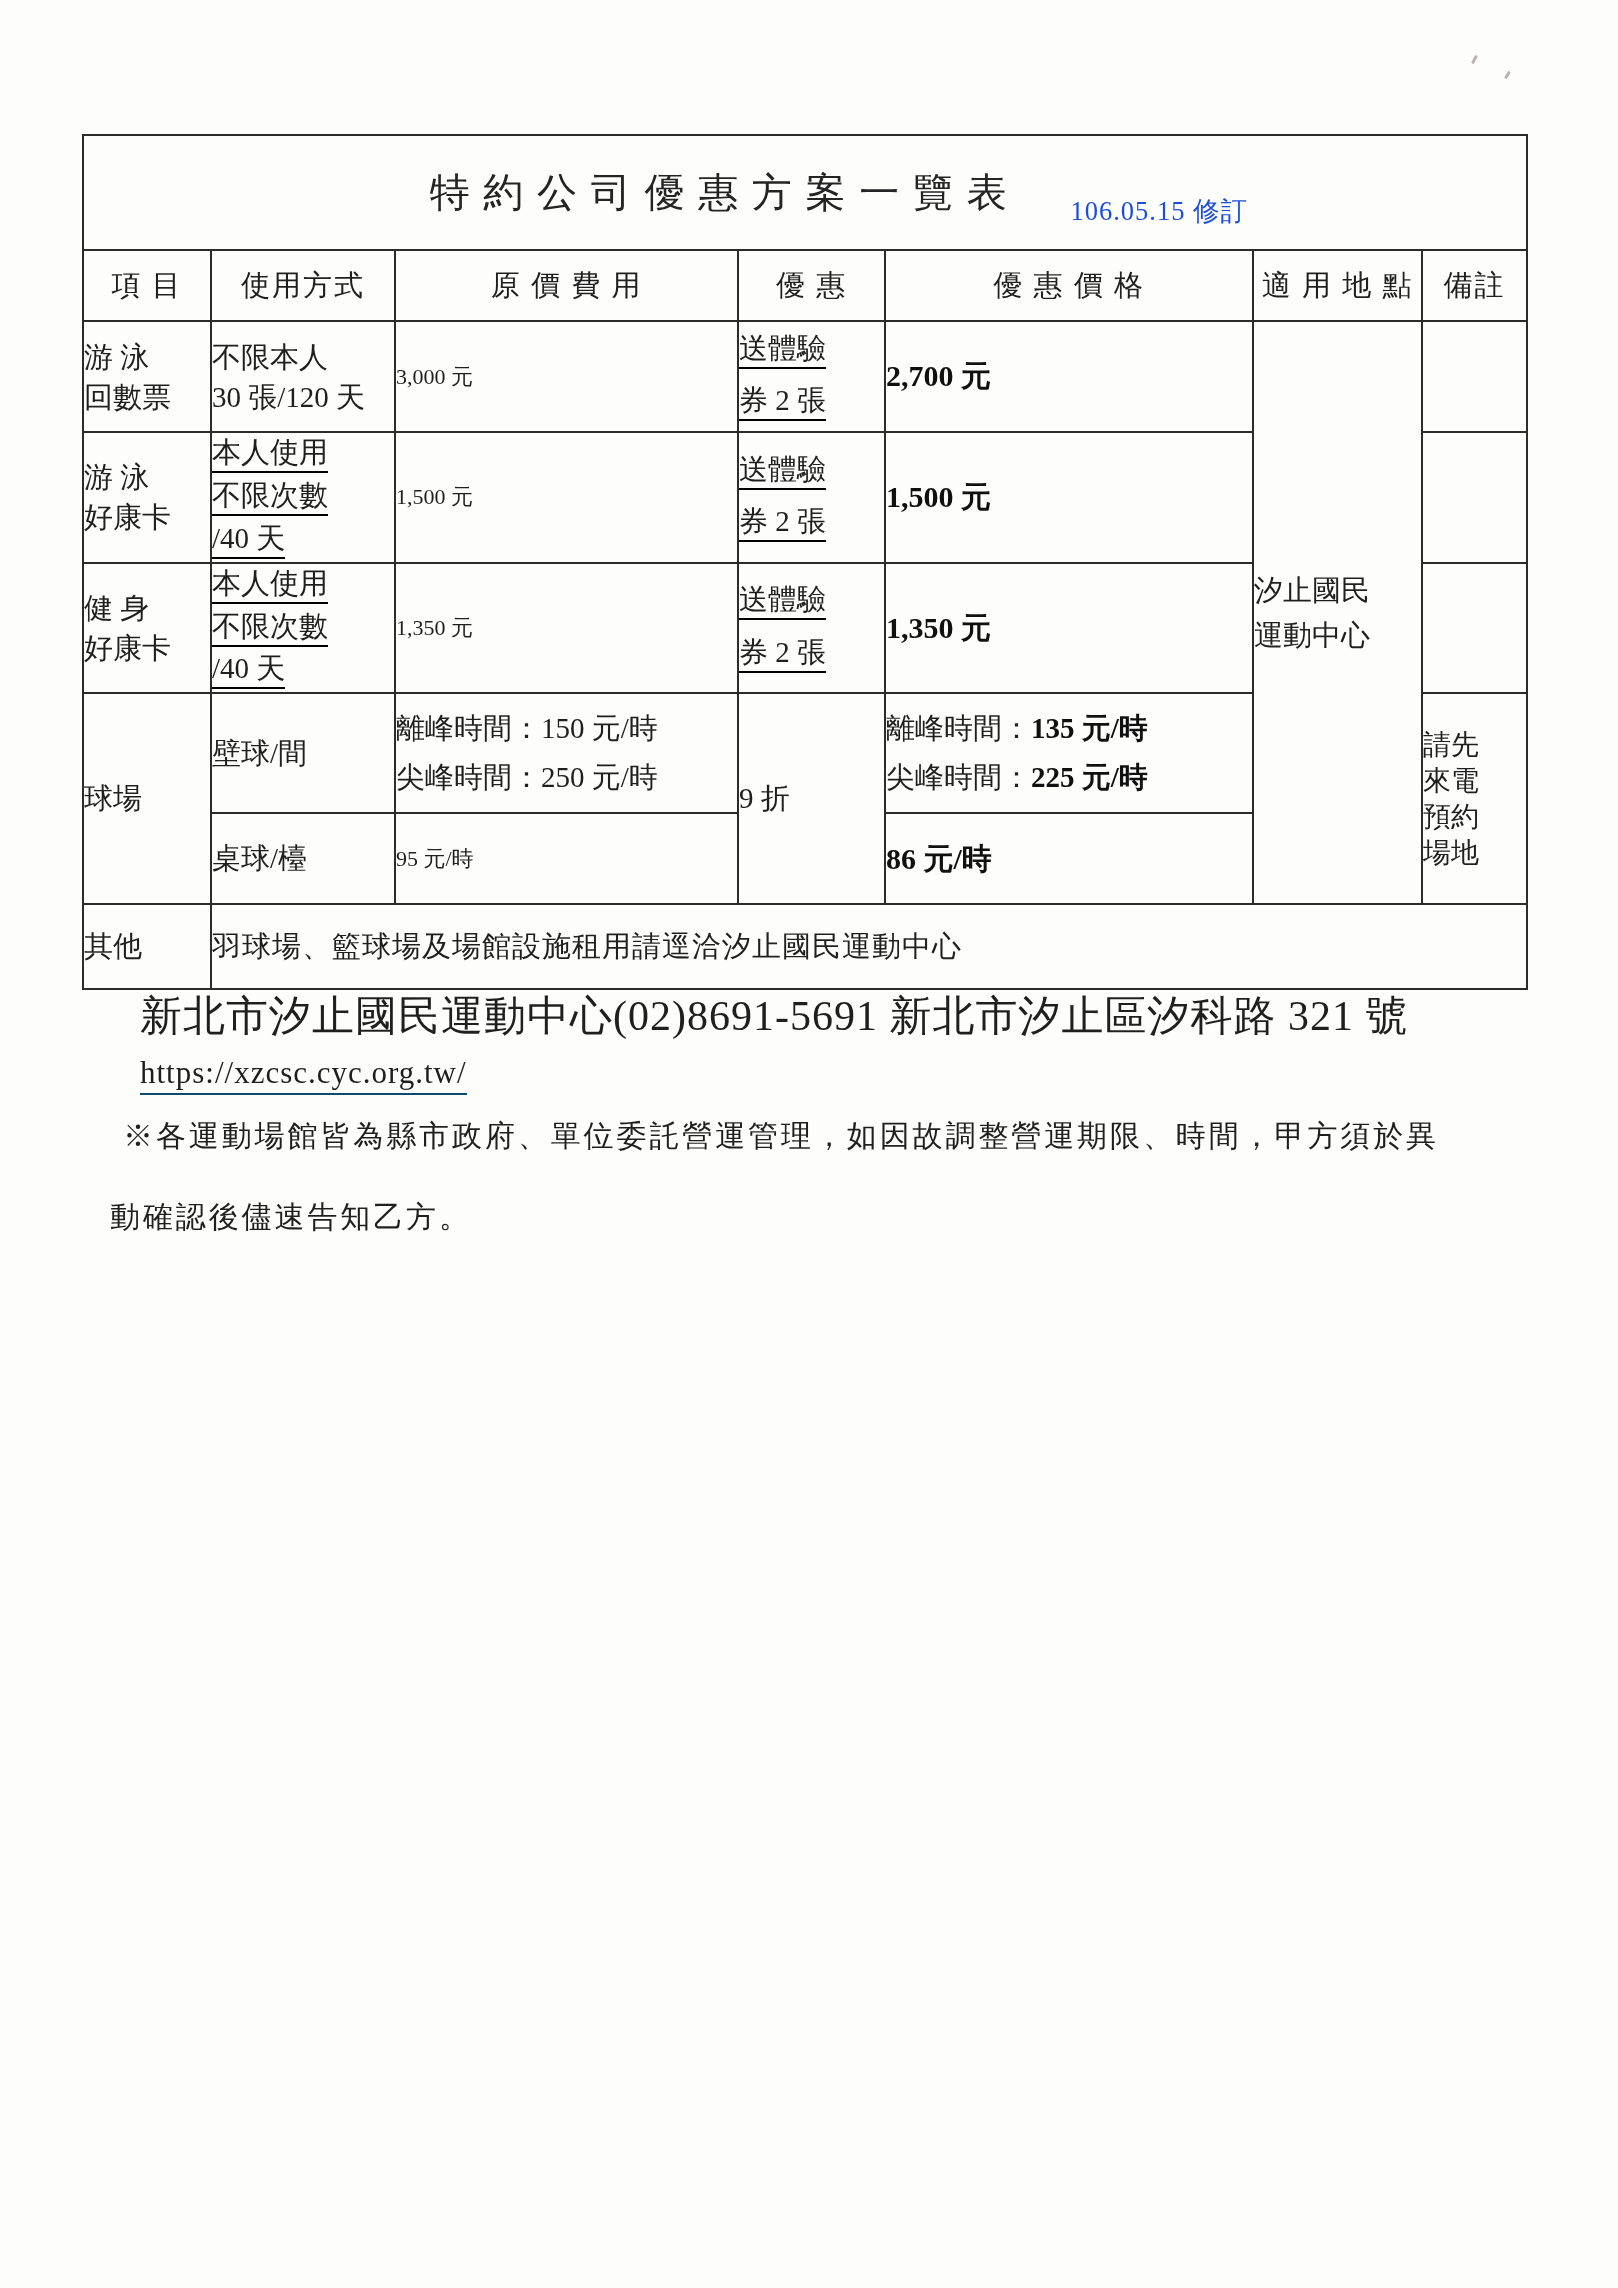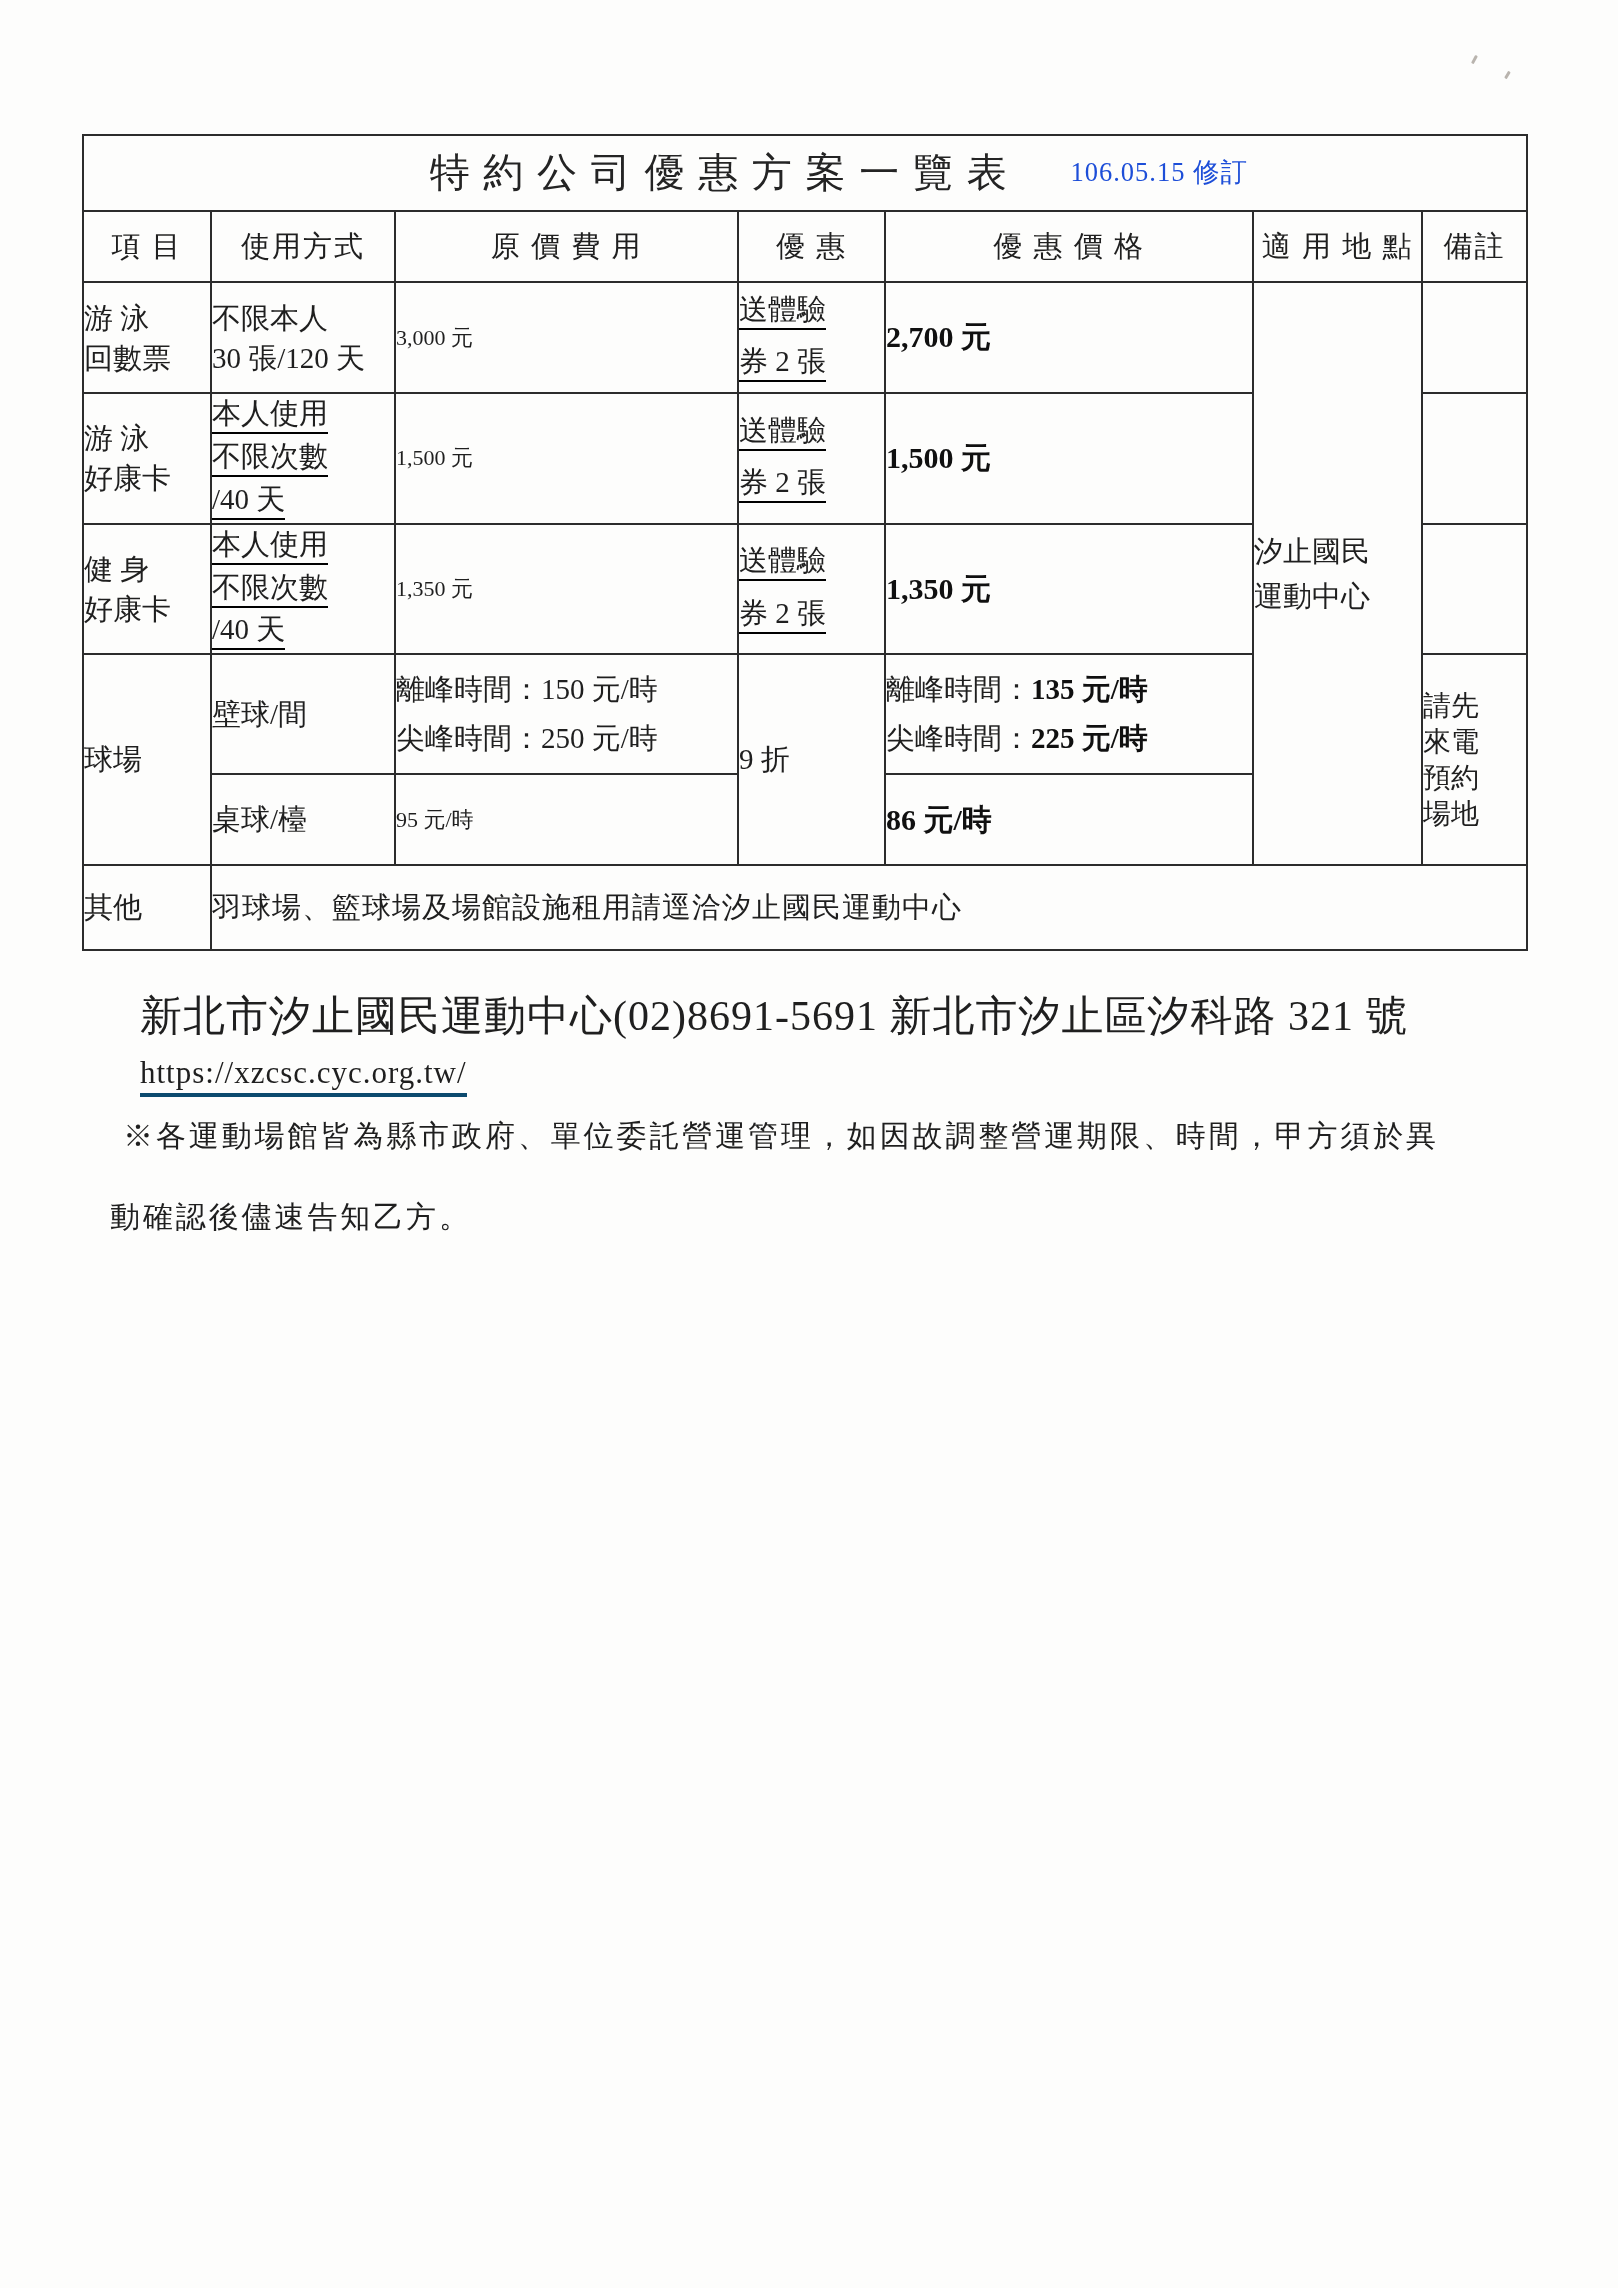--- a/index.html
+++ b/index.html
@@ -23,21 +23,21 @@
     font-size:29px;line-height:1.35;
   }
   table.pricing td{
     border:2px solid #2c2c2c;
     padding:0;vertical-align:middle;
     overflow:hidden;
   }
   col.c1{width:128px}col.c2{width:184px}col.c3{width:343px}
   col.c4{width:147px}col.c5{width:368px}col.c6{width:169px}col.c7{width:105px}
 
-  tr.tr-title{height:76px}
+  tr.tr-title{height:115px}
   tr.tr-head{height:71px}
   tr.tr-r1{height:111px}
   tr.tr-r2{height:123px}
   tr.tr-r3{height:121px}
   tr.tr-r4{height:120px}
   tr.tr-r5{height:91px}
   tr.tr-r6{height:85px}
 
   td.title-cell{position:relative;text-align:center;}
   .doc-title{
@@ -61,21 +61,21 @@
   td.sale{font-size:30px;border-radius:26px;}
   .court-lines .line{line-height:49px;}
   td.loc .line{line-height:45px;}
   td.rem{font-size:28px;}
   td.rem .line-sm{line-height:36px;}
   td.other-note{font-size:29px;letter-spacing:1px;}
 
   
   .footer-contact{position:absolute;left:140px;top:988px;font-size:42px;letter-spacing:1px;}
   .footer-url{position:absolute;left:140px;top:1055px;font-size:31px;letter-spacing:1px;
-              border-bottom:4px solid #0c4a6e;padding-bottom:2px;}
+              border-bottom:2px solid #0c4a6e;padding-bottom:2px;}
   .footer-note1{position:absolute;left:123px;top:1116px;font-size:30px;letter-spacing:2.9px;}
   .footer-note2{position:absolute;left:110px;top:1197px;font-size:30px;letter-spacing:2.9px;}
 </style>
 </head>
 <body>
 
 <div class="page">
 
   <div class="speck speck1"></div>
   <div class="speck speck2"></div>

